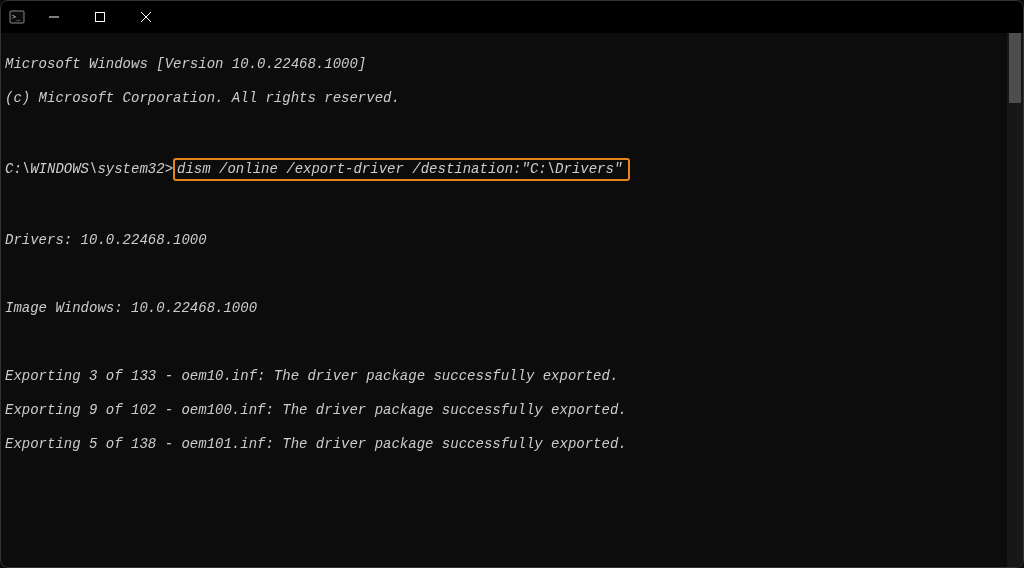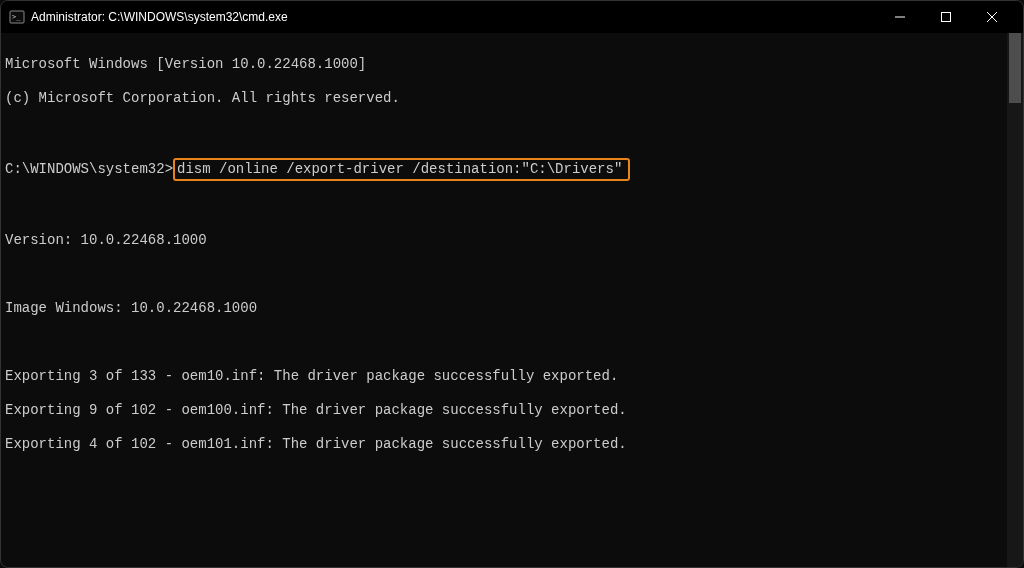--- a/index.html
+++ b/index.html
@@ -59,20 +59,21 @@
       display: flex;
       align-items: center;
       justify-content: center;
       color: #fff;
       cursor: pointer;
     }
     .terminal-wrap {
       flex: 1;
       display: flex;
       overflow: hidden;
+      font-style: italic;
     }
     .terminal {
       flex: 1;
       padding: 6px 4px 6px 4px;
       color: #cccccc;
       line-height: 17px;
       white-space: pre;
       overflow: hidden;
     }
     .scrollbar {
@@ -101,21 +102,20 @@
 <body>
 
 <div class="window">
   <div class="titlebar">
     <span class="titlebar-icon">
       <svg width="16" height="16" viewBox="0 0 16 16">
         <rect x="1" y="2" width="14" height="12" rx="1" fill="#0c0c0c" stroke="#888" stroke-width="1"></rect>
         <text x="3" y="10" font-size="7" fill="#ccc" font-family="monospace">&gt;_</text>
       </svg>
     </span>
-    <span class="titlebar-title">Administrator: C:\WINDOWS\system32\cmd.exe</span>
     <div class="window-controls">
       <div class="ctrl">
         <svg width="10" height="10" viewBox="0 0 10 10">
             <path d="M0 5 H10" stroke="#fff" stroke-width="1"></path>
           </svg>
       </div>
       <div class="ctrl">
         <svg width="10" height="10" viewBox="0 0 10 10">
             <rect x="0.5" y="0.5" width="9" height="9" fill="none" stroke="#fff" stroke-width="1"></rect>
           </svg>
@@ -128,27 +128,27 @@
     </div>
   </div>
 
   <div class="terminal-wrap">
     <div class="terminal">
 <span class="line">Microsoft Windows [Version 10.0.22468.1000]</span>
 <span class="line">(c) Microsoft Corporation. All rights reserved.</span>
 <span class="line"> </span>
 <span class="line"><span>C:\WINDOWS\system32&gt;</span><span class="highlight-box">dism /online /export-driver /destination:"C:\Drivers"</span></span>
 <span class="line"> </span>
-<span class="line">Version: 10.0.22468.1000</span>
+<span class="line">Drivers: 10.0.22468.1000</span>
 <span class="line"> </span>
 <span class="line">Image Windows: 10.0.22468.1000</span>
 <span class="line"> </span>
 <span class="line">Exporting 3 of 133 - oem10.inf: The driver package successfully exported.</span>
 <span class="line">Exporting 9 of 102 - oem100.inf: The driver package successfully exported.</span>
-<span class="line">Exporting 4 of 102 - oem101.inf: The driver package successfully exported.</span>
+<span class="line">Exporting 5 of 138 - oem101.inf: The driver package successfully exported.</span>
 
 
 
 
 
 
 
 
 
 

